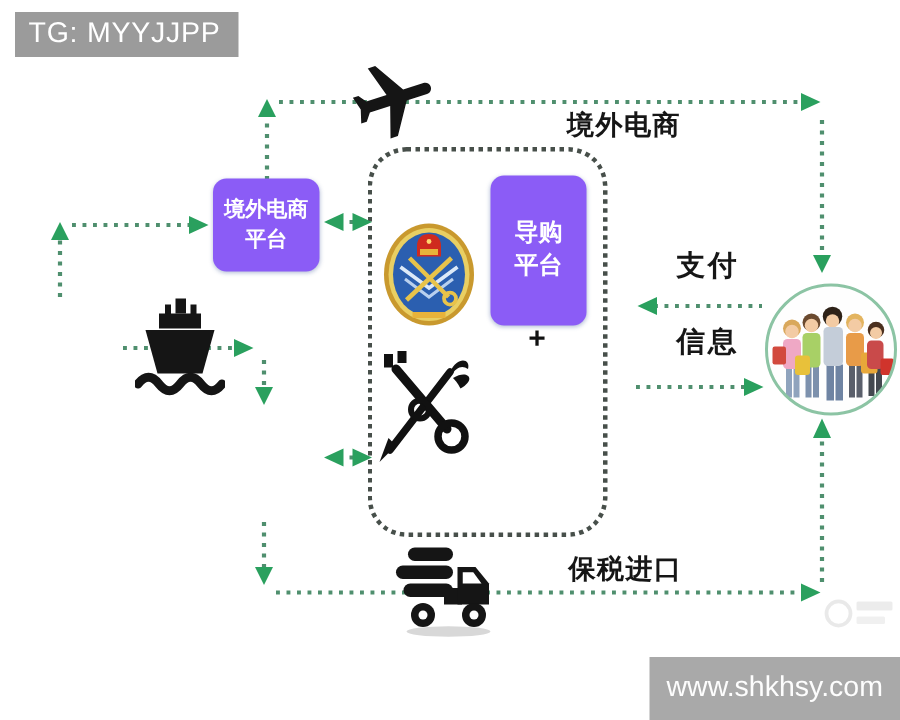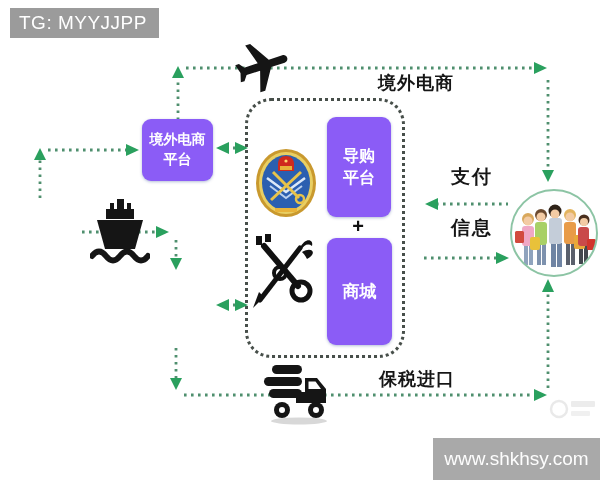--- a/index.html
+++ b/index.html
@@ -108,23 +108,20 @@
   </div>
 
 
   <div id="n-guide" class="abs node">
     <span>导购</span>
     <span>平台</span>
   </div>
 
   <div id="plus-sign" class="abs">+</div>
 
-  <div id="n-mall" class="abs node">
-    <span>商城</span>
-  </div>
 
   <div id="lab-direct" class="abs flow-label">境外电商</div>
   <div id="lab-bonded" class="abs flow-label">保税进口</div>
   <div id="lab-pay" class="abs flow-label">支付</div>
   <div id="lab-info" class="abs flow-label">信息</div>
 
   <div id="ic-plane" class="abs icon">
     <svg width="70" height="62" viewBox="0 0 24 24">
       <path fill="#151515" d="M21 16v-2l-8-5V3.5C13 2.67 12.33 2 11.5 2S10 2.67 10 3.5V9l-8 5v2l8-2.5V19l-2 1.5V22l3.5-1 3.5 1v-1.5L13 19v-5.5L21 16z"></path>
     </svg>

